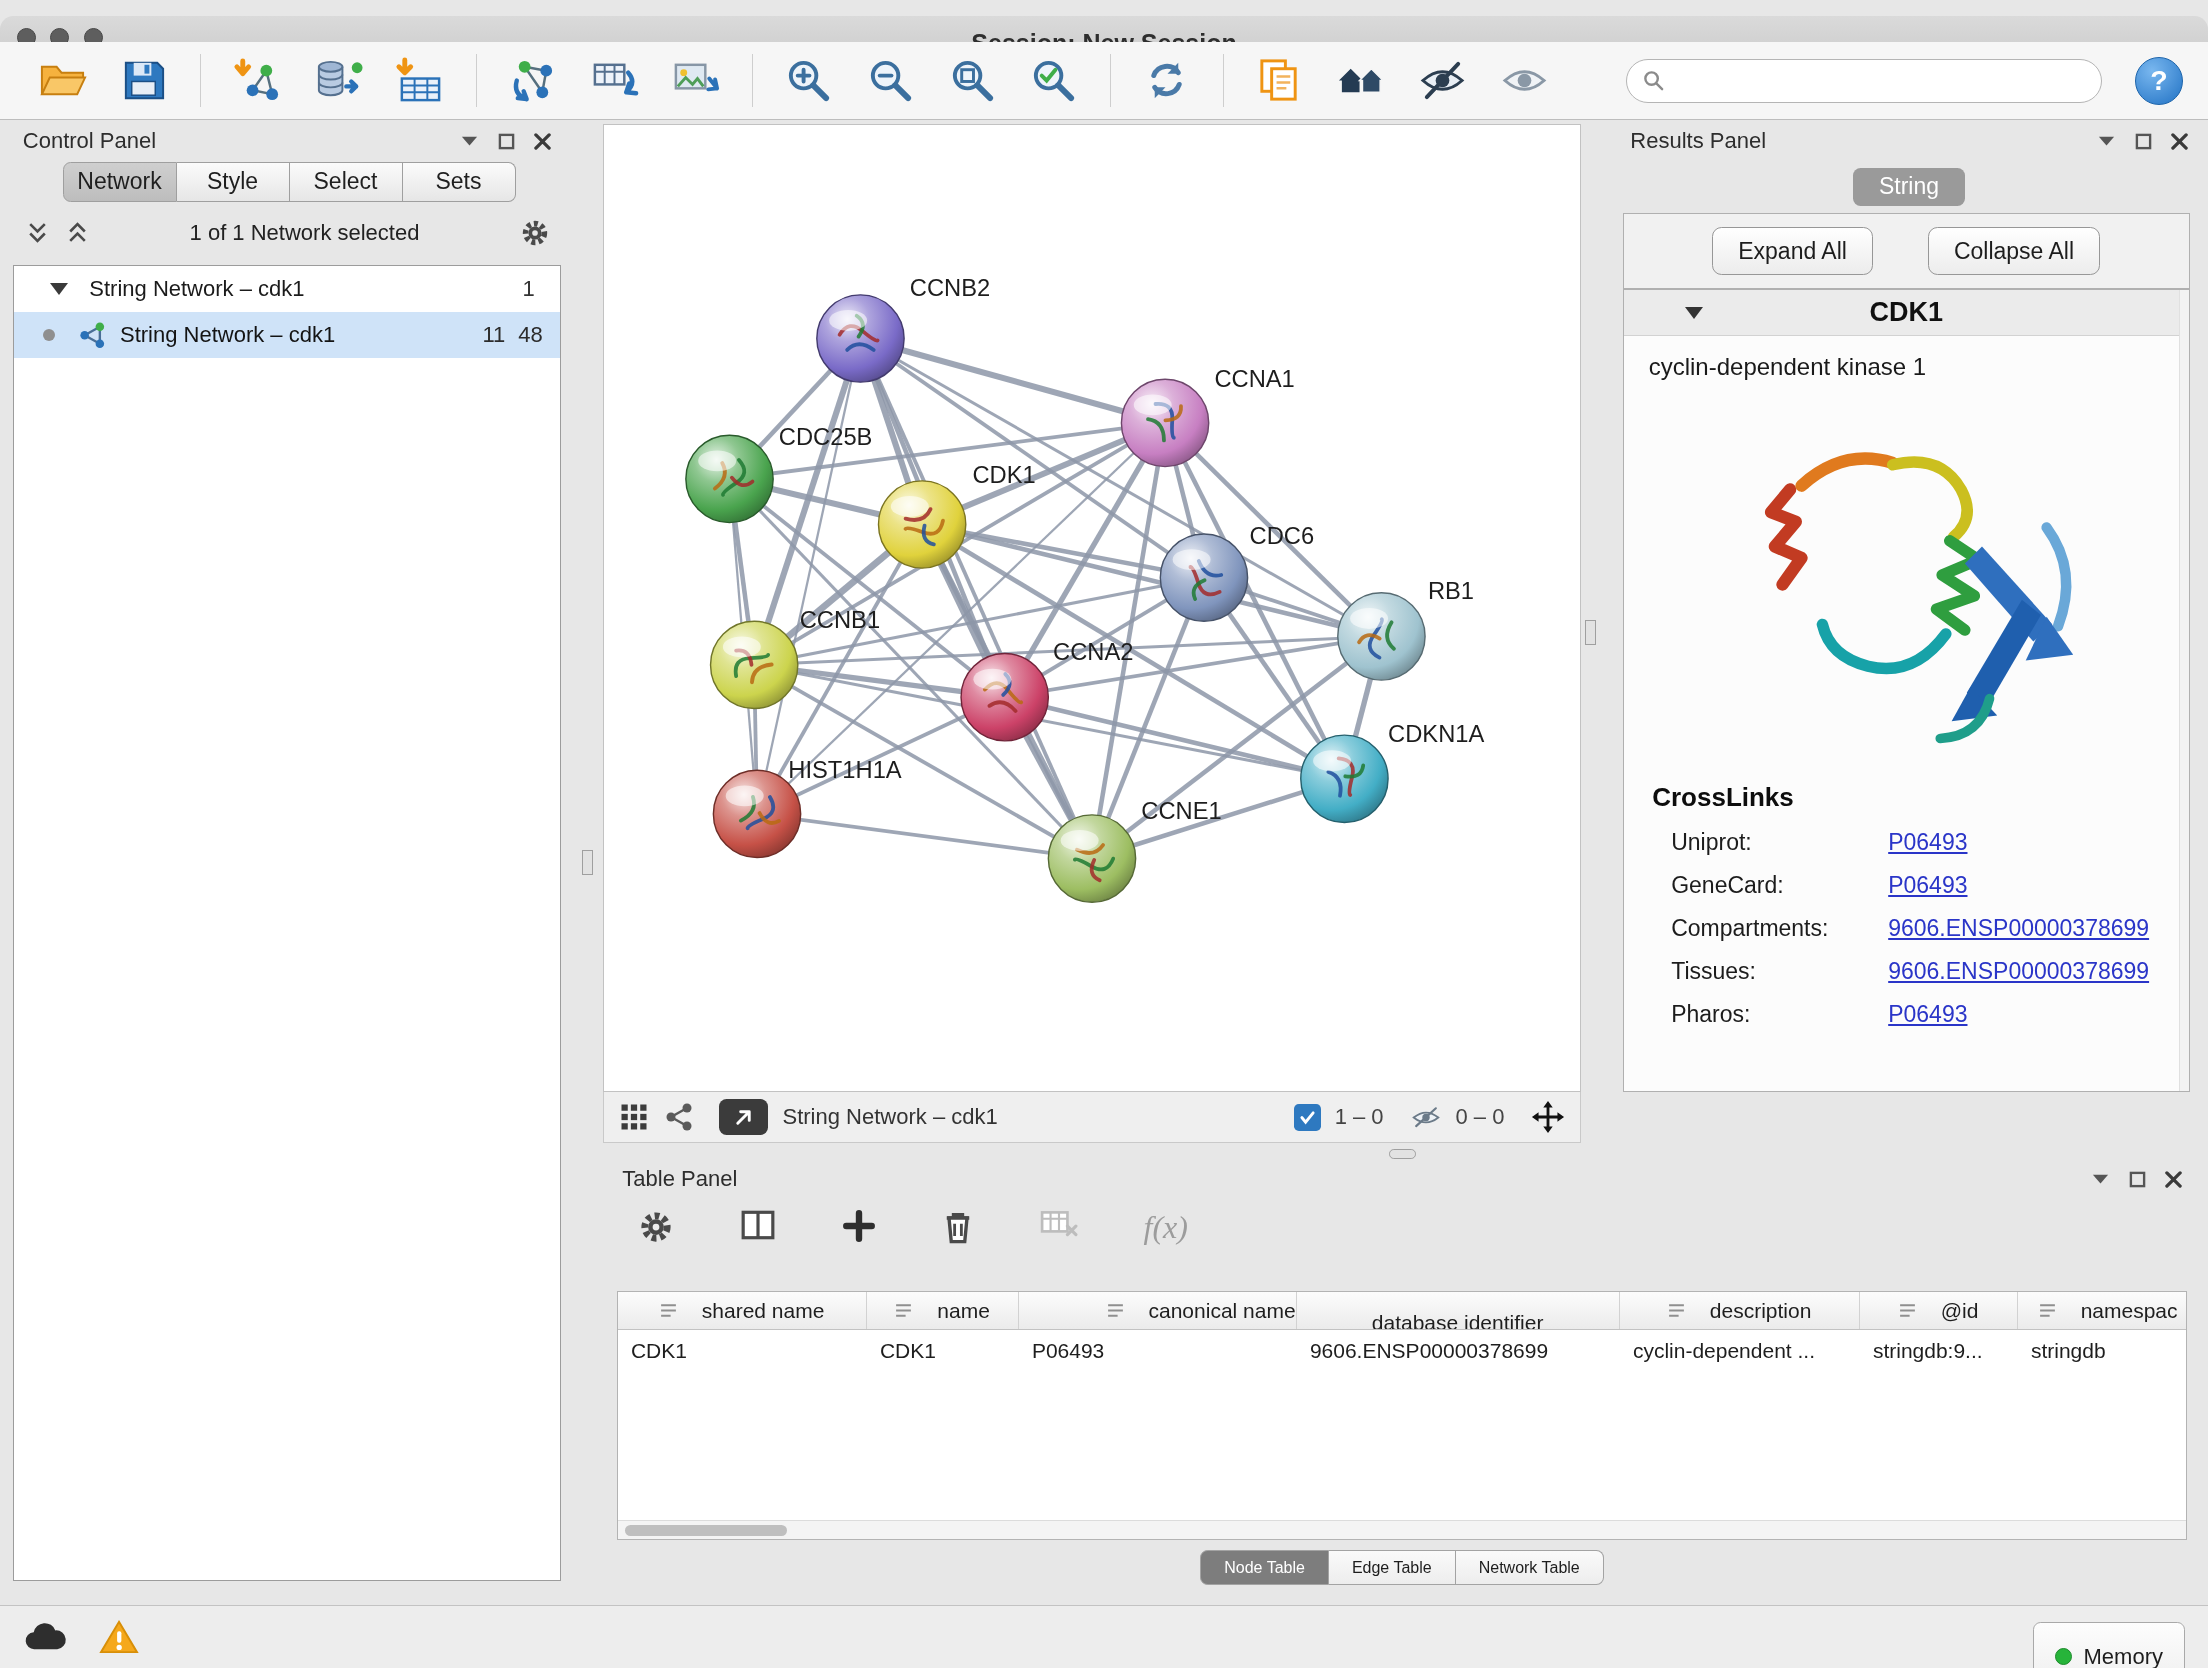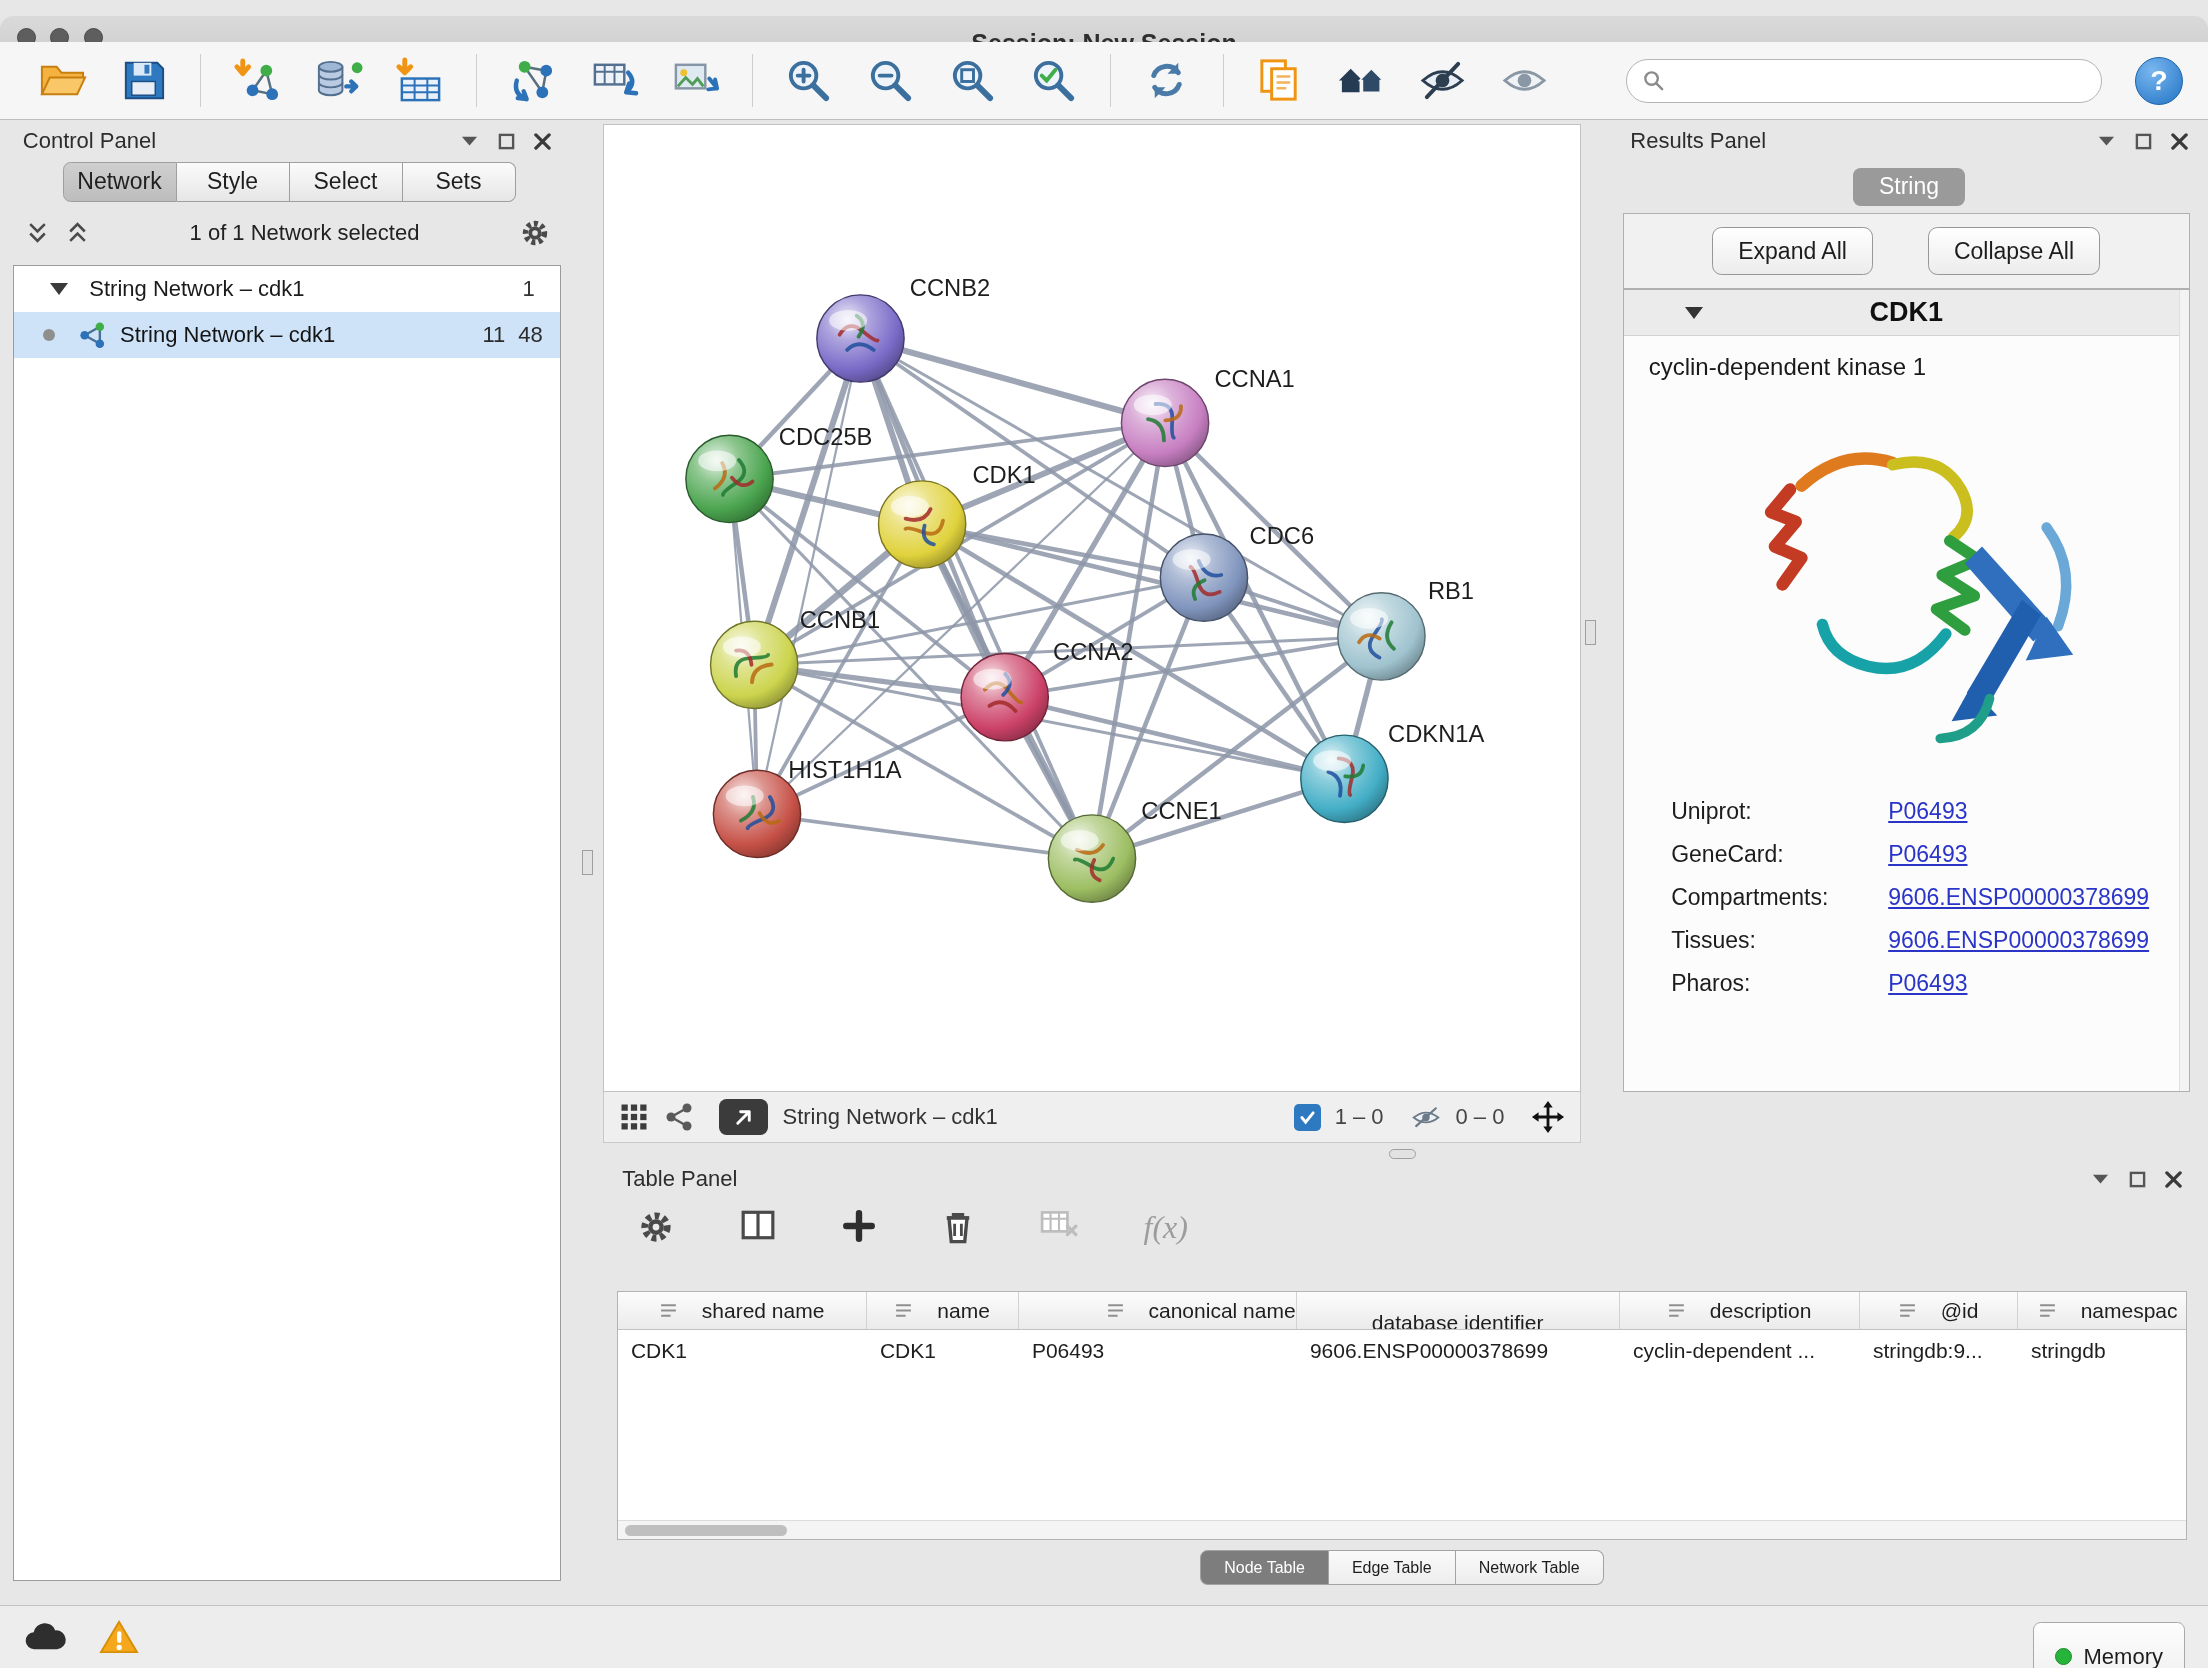--- a/index.html
+++ b/index.html
@@ -704,20 +704,21 @@
         <path d="M292 262 q-34 46 -82 34 q-40 -10 -48 -44" fill="none" stroke="#17a2a8" stroke-width="12" stroke-linecap="round"></path>
         <path d="M398 150 q34 46 12 104" fill="none" stroke="#6aa8d8" stroke-width="11" stroke-linecap="round"></path>
         <polygon points="330,170 404,252 384,270 312,188" fill="#2f6fbe"></polygon>
         <polygon points="398,244 426,284 376,290" fill="#2f6fbe"></polygon>
         <polygon points="372,226 314,324 336,338 392,242" fill="#1f5fae"></polygon>
         <polygon points="318,318 298,354 346,348" fill="#1f5fae"></polygon>
         <path d="M338 330 q-10 40 -52 42" fill="none" stroke="#1f9e8a" stroke-width="10" stroke-linecap="round"></path>
       </svg>
     </div>
     <div class="rp-crosslinks">
+      <div class="cl-title">CrossLinks</div>
       <div id="crosslinks-rows">
           <div class="cl-row">
             <span class="cl-label">Uniprot:</span>
             <a class="cl-link" href="#">P06493</a>
           </div>
           <div class="cl-row">
             <span class="cl-label">GeneCard:</span>
             <a class="cl-link" href="#">P06493</a>
           </div>
           <div class="cl-row">

